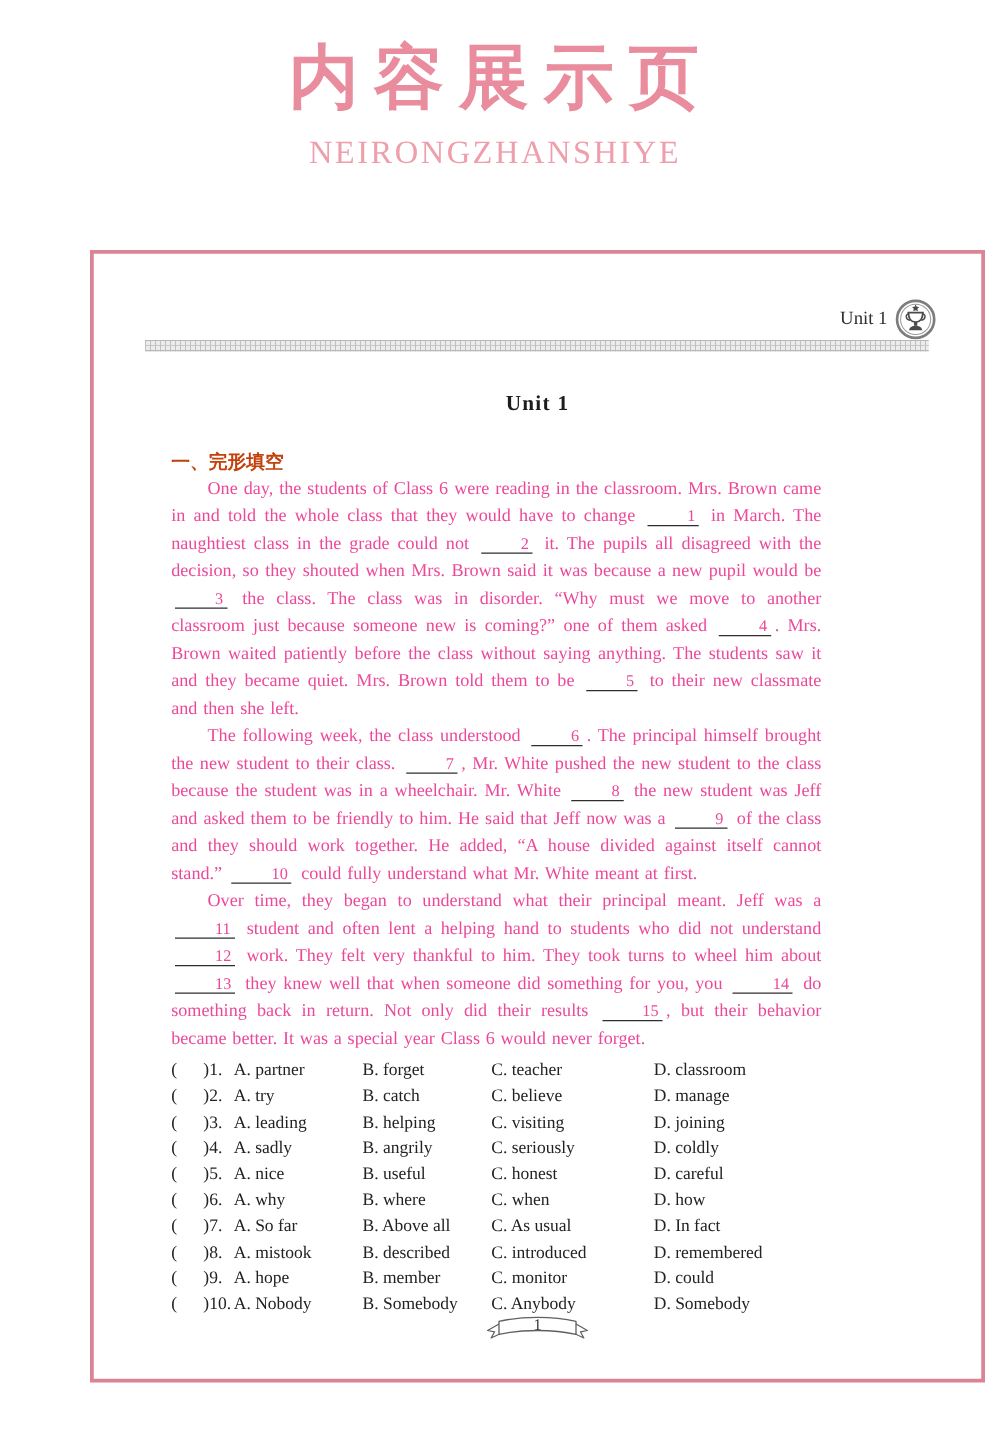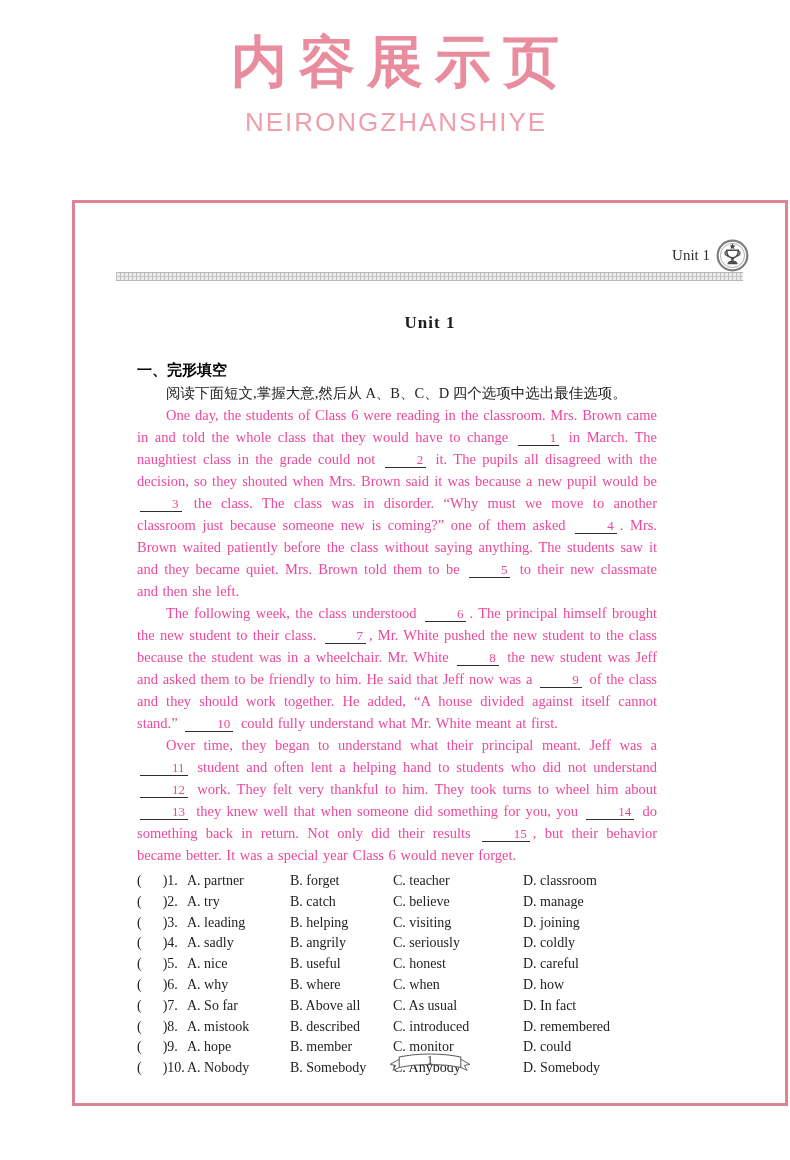--- a/index.html
+++ b/index.html
@@ -22,21 +22,21 @@
   
   .banner{position:absolute;top:32px;left:0;right:0;text-align:center;}
   .banner-title{
     font-family:"Liberation Sans","DejaVu Sans",sans-serif;
     font-weight:700;font-size:56px;line-height:60px;
     letter-spacing:12px;text-indent:12px;
     color:var(--pink-title);
   }
   .banner-subtitle{
     margin-top:16px;
-    font-family:Liberation Sans, sans-serif;
+    font-family:Liberation Serif, serif;
     font-size:26px;line-height:28px;letter-spacing:2px;text-indent:2px;
     color:var(--pink-subtitle);
   }
 
   
   .page-frame{
     position:absolute;left:72px;top:200px;width:716px;height:906px;
     background:#fff;border:3px solid var(--pink-border);
   }
   .unit-header{
@@ -58,21 +58,21 @@
     position:absolute;top:110px;left:0;right:0;
     text-align:center;font-weight:700;font-size:17px;
     letter-spacing:1px;color:#1d1d1d;
   }
 
   .content{
     position:absolute;left:62px;top:156px;width:520px;
   }
   .section-heading{
     font-family:"Liberation Sans","DejaVu Sans",sans-serif;
-    font-weight:700;font-size:15px;line-height:21px;color:#000000;
+    font-weight:700;font-size:15px;line-height:21px;color:#c2410c;
   }
   .instruction{
     font-size:14.5px;line-height:22px;text-indent:2em;color:#222;
     margin-top:2px;
   }
   .passage p{
     font-size:14.5px;line-height:22px;text-indent:2em;
     text-align:justify;color:#ec4899;word-spacing:1px;
   }
   .blank{
@@ -123,21 +123,20 @@
       <path d="M13.5 30.5 c1 -3.4 3.4 -4.4 6.5 -4.4 s5.5 1 6.5 4.4 z" fill="#4a4a4a"></path>
     </svg>
   </div>
 
   <div class="hatch-bar"></div>
 
   <div class="page-title">Unit 1</div>
 
   <div class="content">
     <div class="section-heading">一、完形填空</div>
-    <p class="instruction">阅读下面短文,掌握大意,然后从 A、B、C、D 四个选项中选出最佳选项。</p>
     <div class="passage" id="passage">
         <p>One day, the students of Class 6 were reading in the classroom. Mrs. Brown came in and told the whole class that they would have to change <span class="blank">1</span> in March. The naughtiest class in the grade could not <span class="blank">2</span> it. The pupils all disagreed with the decision, so they shouted when Mrs. Brown said it was because a new pupil would be <span class="blank">3</span> the class. The class was in disorder. “Why must we move to another classroom just because someone new is coming?” one of them asked <span class="blank">4</span>. Mrs. Brown waited patiently before the class without saying anything. The students saw it and they became quiet. Mrs. Brown told them to be <span class="blank">5</span> to their new classmate and then she left.</p>
         <p>The following week, the class understood <span class="blank">6</span>. The principal himself brought the new student to their class. <span class="blank">7</span>, Mr. White pushed the new student to the class because the student was in a wheelchair. Mr. White <span class="blank">8</span> the new student was Jeff and asked them to be friendly to him. He said that Jeff now was a <span class="blank">9</span> of the class and they should work together. He added, “A house divided against itself cannot stand.” <span class="blank">10</span> could fully understand what Mr. White meant at first.</p>
         <p>Over time, they began to understand what their principal meant. Jeff was a <span class="blank">11</span> student and often lent a helping hand to students who did not understand <span class="blank">12</span> work. They felt very thankful to him. They took turns to wheel him about <span class="blank">13</span> they knew well that when someone did something for you, you <span class="blank">14</span> do something back in return. Not only did their results <span class="blank">15</span>, but their behavior became better. It was a special year Class 6 would never forget.</p>
       </div>
     <div class="options" id="options">
         <div class="opt-row">
           <span class="opt-num">(   )1.</span>
           <span>A. partner</span>
           <span>B. forget</span>

